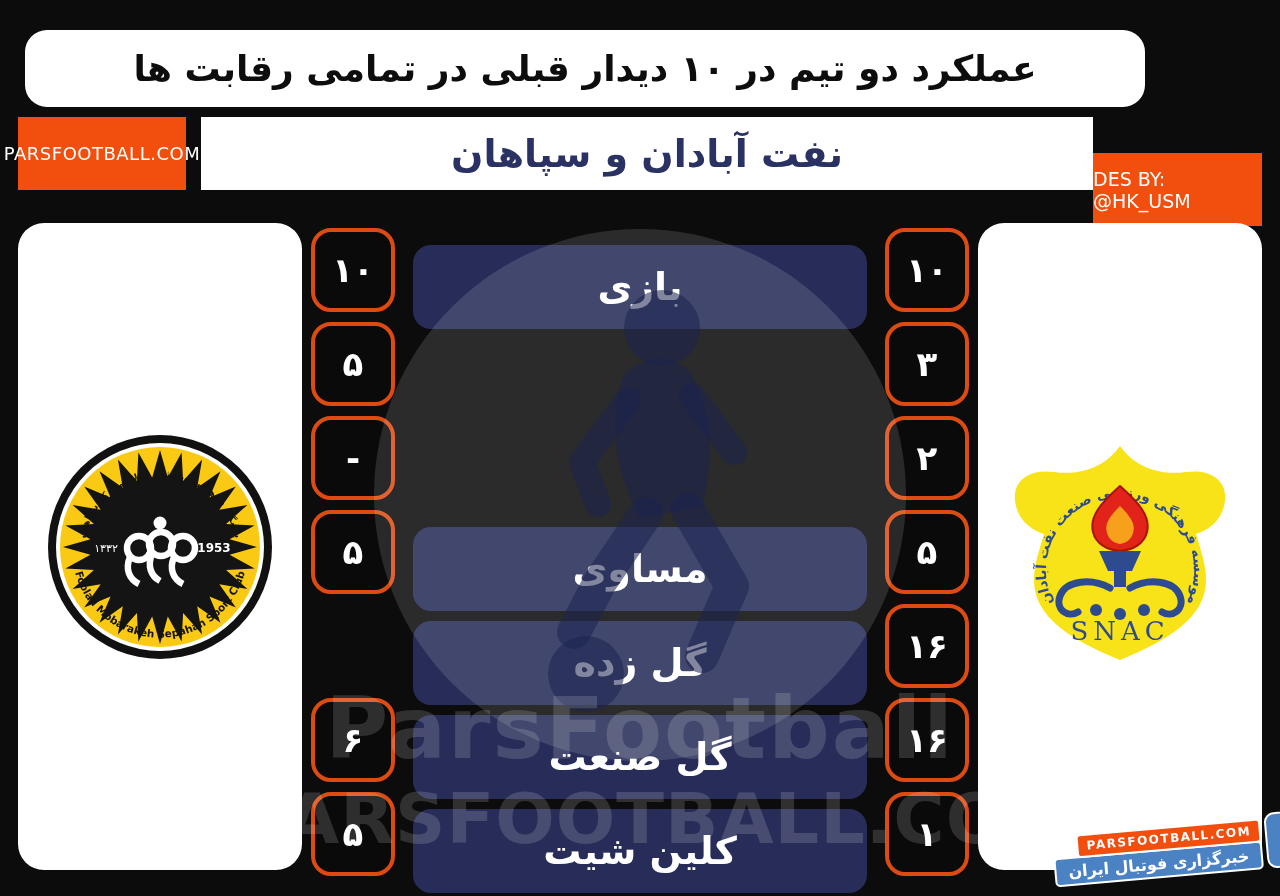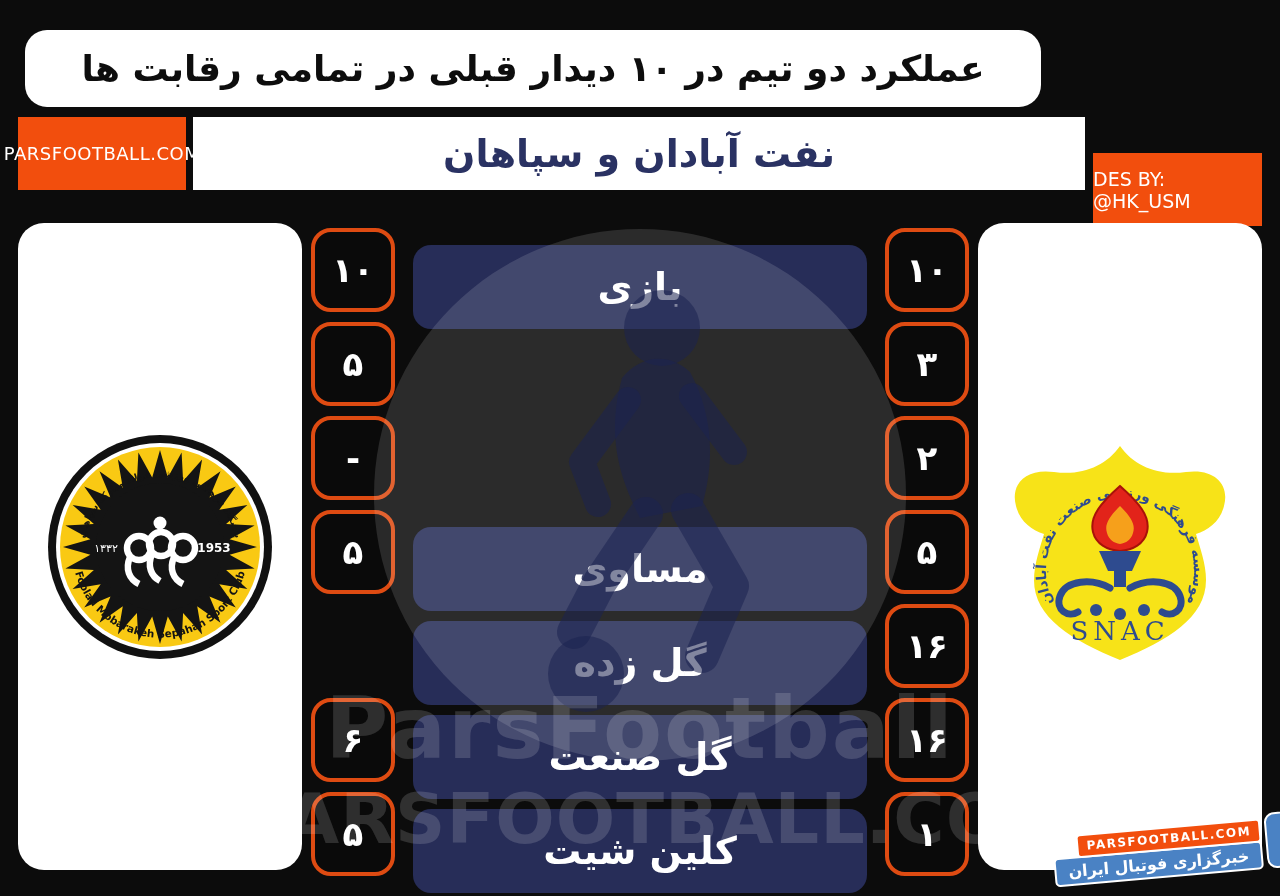--- a/index.html
+++ b/index.html
@@ -4,32 +4,32 @@
 <style>
   html,body{margin:0;padding:0;}
   body{
     width:1280px;height:896px;position:relative;overflow:hidden;
     background:#0C0C0C;
     font-family:"DejaVu Sans","Liberation Sans",sans-serif;
   }
   .fa{direction:rtl;}
   
   .banner{
-    position:absolute;left:25px;top:30px;width:1016px;height:77px;
+    position:absolute;left:25px;top:30px;width:1120px;height:77px;
     background:#ffffff;border-radius:22px;
     display:flex;align-items:center;justify-content:center;
   }
   .banner-title{
     color:#0d0d0d;font-size:36px;font-weight:bold;white-space:nowrap;
   }
   
   .hdr-box{position:absolute;top:117px;height:73px;display:flex;align-items:center;justify-content:center;}
   .hdr-orange{background:var(--orange);color:#fff;}
   .hdr-left{left:18px;width:168px;font-size:18px;letter-spacing:.5px;}
-  .hdr-center{left:193px;width:892px;background:#ffffff;}
+  .hdr-center{left:201px;width:892px;background:#ffffff;}
   .hdr-center .match-title{color:var(--title-navy);font-size:38px;font-weight:bold;}
   .hdr-right{left:1093px;width:169px;font-size:19px;margin-top:36px;}
   
   .panel{
     position:absolute;top:223px;width:284px;height:647px;background:#ffffff;
     border-radius:26px;display:flex;align-items:center;justify-content:center;z-index:3;
   }
   .panel-left{left:18px;}
   .panel-right{left:978px;}
   

